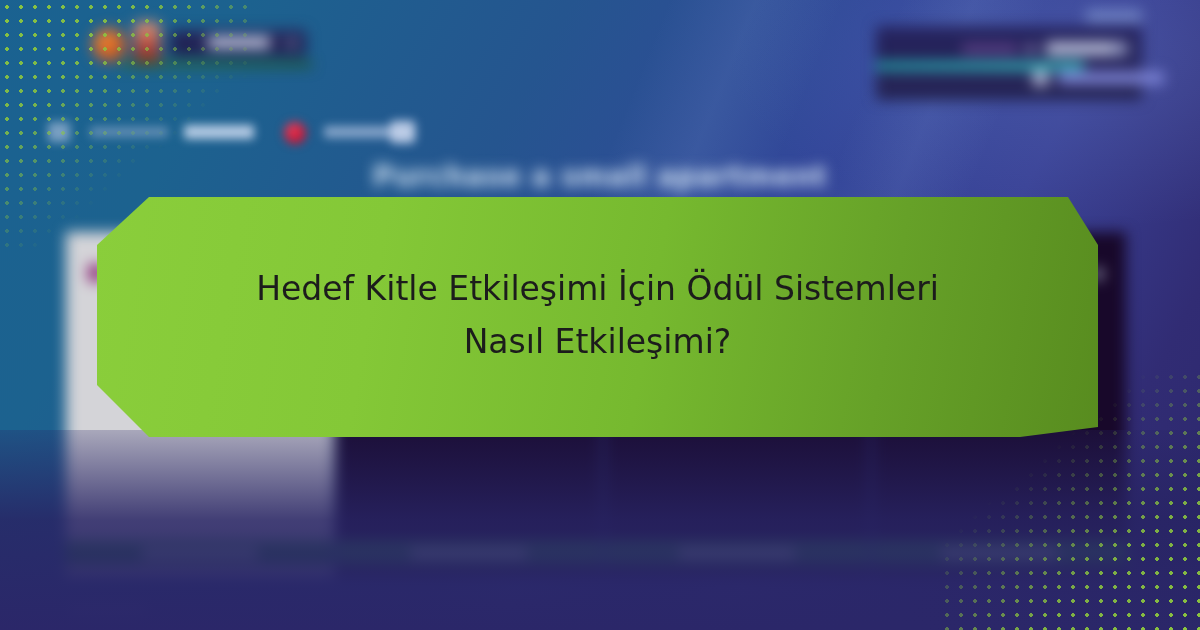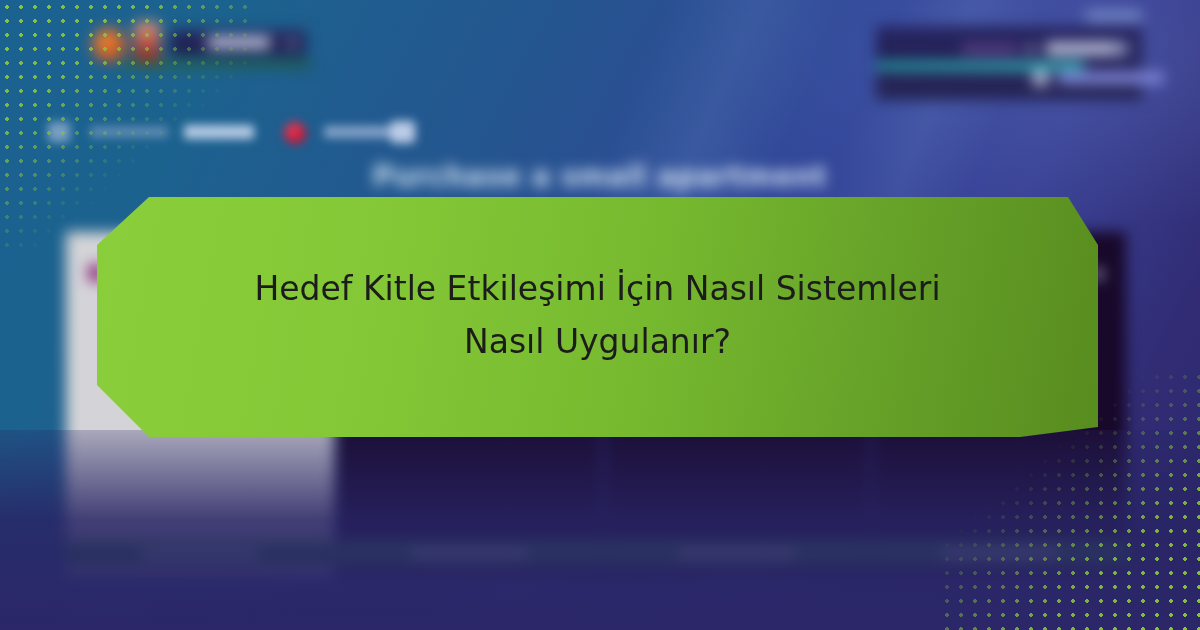--- a/index.html
+++ b/index.html
@@ -257,14 +257,14 @@
     <div id="botleftlbl"></div>
   </div>
 
   <div id="bg-lower"></div>
 
   <div class="dots" id="dots-tl"></div>
   <div class="dots" id="dots-br"></div>
 </div>
 
 <div id="banner">
-  <div id="banner-title">Hedef Kitle Etkileşimi İçin Nasıl Sistemleri Nasıl Uygulanır?</div>
+  <div id="banner-title">Hedef Kitle Etkileşimi İçin Ödül Sistemleri Nasıl Etkileşimi?</div>
 </div>
 
 </body></html>

